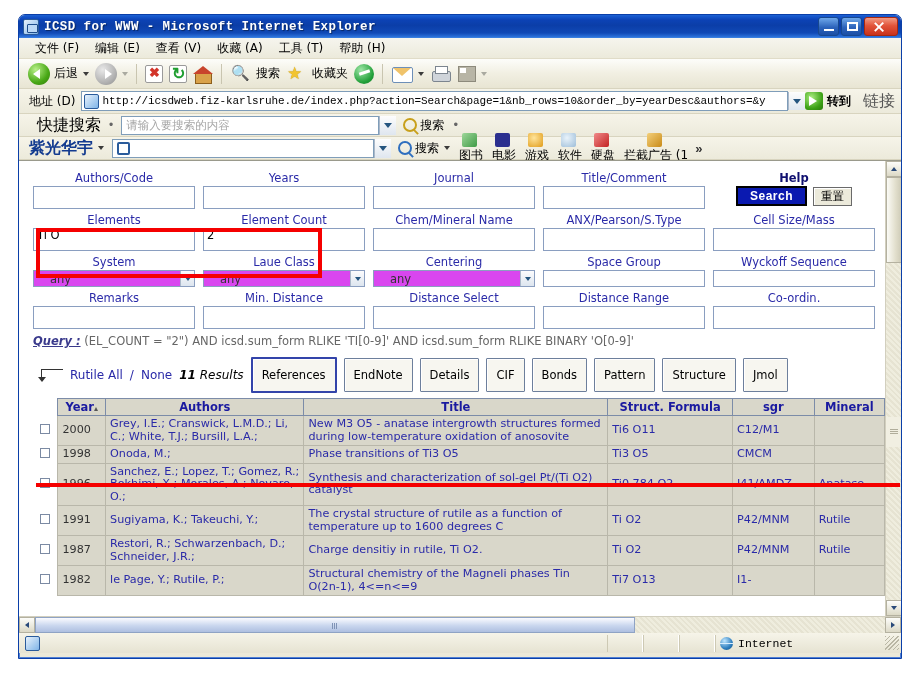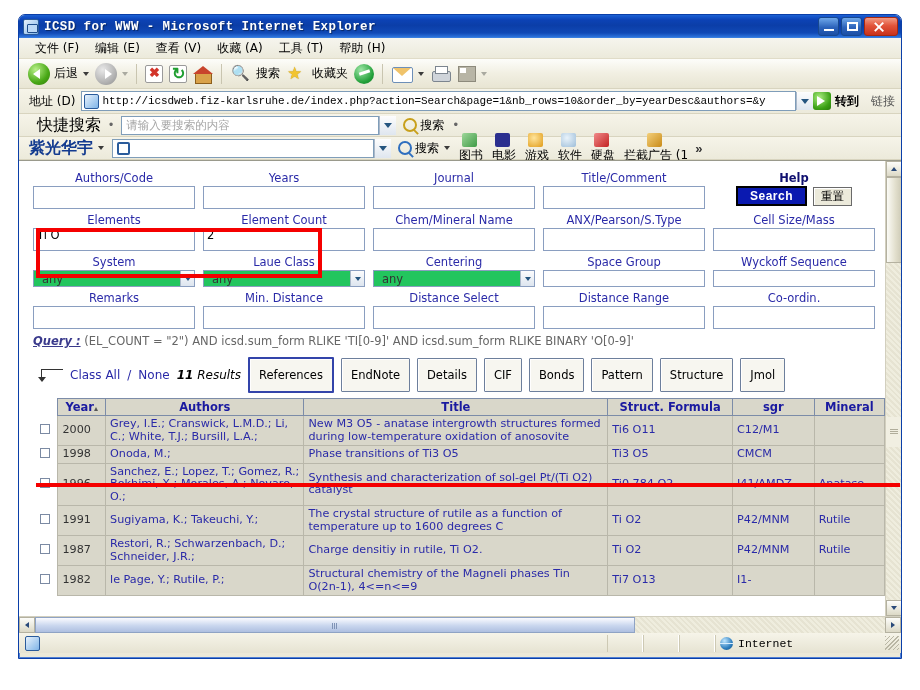--- a/index.html
+++ b/index.html
@@ -174,21 +174,21 @@
     width:17px;height:18px;flex:0 0 auto;
     background:linear-gradient(180deg,#fdfdfd,#dfe6ef);
     border-left:1px solid #aab8c9;
     display:flex;align-items:center;justify-content:center;
   }
   .dd-btn:after{content:"";width:0;height:0;border-left:4px solid transparent;border-right:4px solid transparent;border-top:5px solid #25557f;}
   .go-btn{display:flex;align-items:center;}
   .go-arrow{width:18px;height:18px;border-radius:3px;background:radial-gradient(circle at 35% 30%,#a9ec7e,#3ba015 65%,#2b7a0d);position:relative;}
   .go-arrow:after{content:"";position:absolute;left:4px;top:4px;width:0;height:0;border-top:5px solid transparent;border-bottom:5px solid transparent;border-left:8px solid #fff;}
   .go-text{font-size:12px;font-family:"DejaVu Sans",sans-serif;margin-left:4px;font-weight:bold;}
-  .links-text{font-size:12px;font-family:Liberation Serif, serif;margin:0 6px 0 12px;color:#555;}
+  .links-text{font-size:16px;font-family:Liberation Serif, serif;margin:0 6px 0 12px;color:#555;}
 
   
   .searchbar {
     height:23px; display:flex; align-items:center;
     background: linear-gradient(180deg,#f6f4e9,#eceadb);
     border-bottom:1px solid #d8d4bf; padding-left:18px;
   }
   .sb2 { padding-left:10px; }
   .sb-brand{font-size:16px;font-family:"DejaVu Sans",sans-serif;white-space:nowrap;}
   .sb-brand.blue{color:#123a8f;font-weight:bold;}
@@ -241,24 +241,24 @@
     padding:2px 0 1px; white-space:nowrap;
   }
   .finput {
     height:23px; background:#fff;
     border:1px solid #8a9ec0;
     font-size:11.5px; color:#000; font-family:"DejaVu Sans",sans-serif;
     padding-left:3px; line-height:13px;
     overflow:hidden; white-space:nowrap;
   }
   .fselect {
-    height:17px; background:#22c55e; border:1px solid #8a9ec0;
+    height:17px; background:#d946ef; border:1px solid #8a9ec0;
     display:flex; align-items:center; justify-content:space-between;
     font-size:11.5px; font-family:"DejaVu Sans",sans-serif;
-    padding-left:8px; color:#333;
+    padding-left:16px; color:#333;
   }
   .fselect .dd {
     width:14px;height:15px;background:linear-gradient(180deg,#fcfcfd,#dde5ef);
     border-left:1px solid #aab8c9;display:flex;align-items:center;justify-content:center;
   }
   .fselect .dd:after{content:"";width:0;height:0;border-left:3.5px solid transparent;border-right:3.5px solid transparent;border-top:4px solid #25557f;}
 
   .help-label{text-align:center;color:#101070;font-weight:bold;font-size:11.5px;
               font-family:"DejaVu Sans",sans-serif;padding:2px 0 1px;}
   .btnrow{display:flex;align-items:center;gap:6px;justify-content:center;}
@@ -648,21 +648,21 @@
         </div>
 
         <div class="queryline">
           <b>Query :</b><span> (EL_COUNT = "2") AND icsd.sum_form RLIKE 'TI[0-9]' AND icsd.sum_form RLIKE BINARY 'O[0-9]'</span>
         </div>
 
         <div class="resultsbar">
           <span class="arrow-hook">
               <span class="arrow-head"></span>
             </span>
-          <span class="sel-link">Class All</span>
+          <span class="sel-link">Rutile All</span>
           <span class="sel-link">/</span>
           <span class="sel-link">None</span>
           <span class="res-count"><b>11</b> <i>Results</i></span>
           <span class="rbtn sel">References</span>
           <span class="rbtn">EndNote</span>
           <span class="rbtn">Details</span>
           <span class="rbtn">CIF</span>
           <span class="rbtn">Bonds</span>
           <span class="rbtn">Pattern</span>
           <span class="rbtn">Structure</span>

